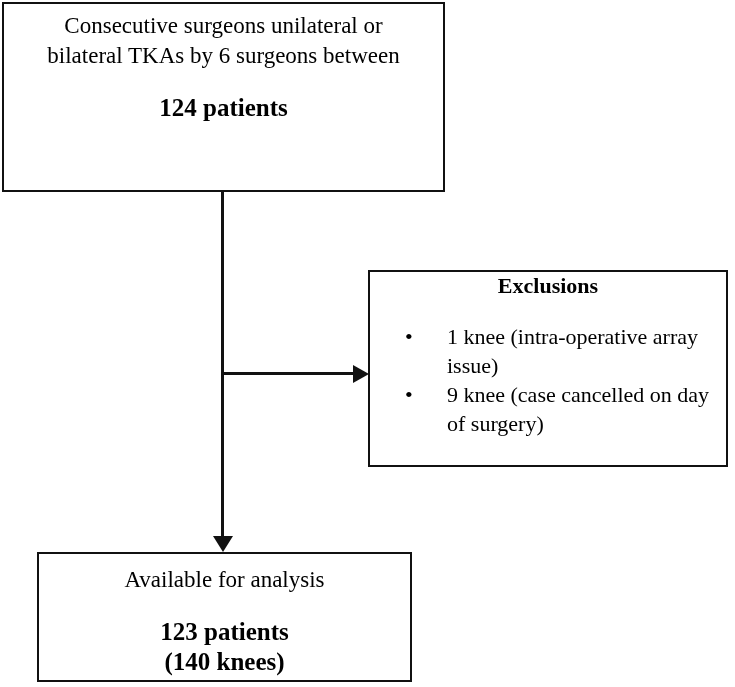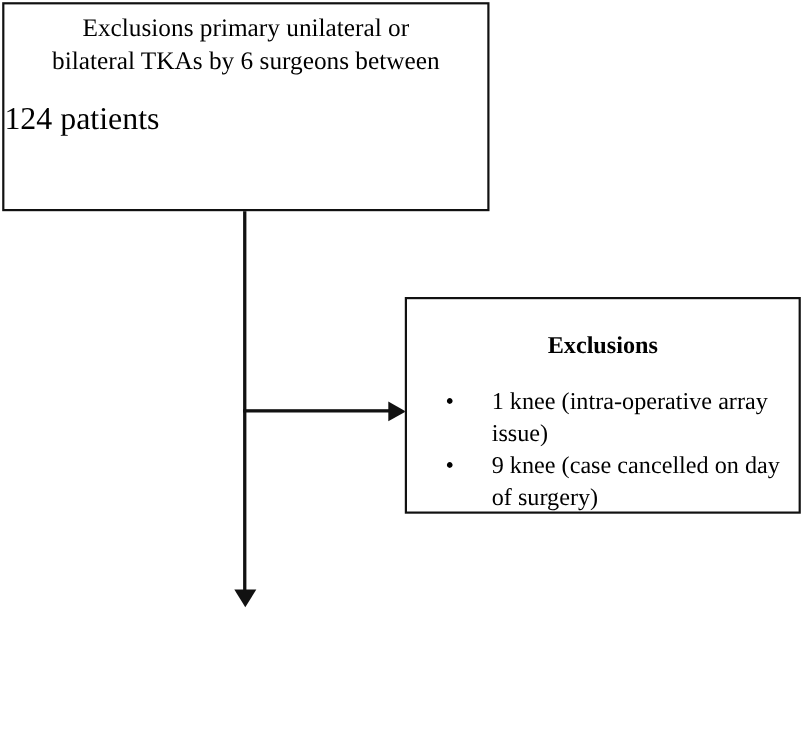--- a/index.html
+++ b/index.html
@@ -27,24 +27,24 @@
   }
 
   .line-regular {
     font-weight: normal;
     font-size: 23px;
     line-height: 30px;
     text-align: center;
     white-space: nowrap;
   }
   .line-bold {
-    font-weight: normal;
-    font-size: 29px;
+    font-weight: bold;
+    font-size: 25px;
     line-height: 30px;
-    text-align: left;
+    text-align: center;
     white-space: nowrap;
   }
   .gap-line {
     height: 22px;
   }
 
   
   #box-enrollment {
     left: 2px;
     top: 2px;
@@ -52,21 +52,21 @@
     height: 190px;
     padding-top: 7px;
   }
 
   
   #box-exclusions {
     left: 368px;
     top: 270px;
     width: 360px;
     height: 197px;
-    padding-top: 28px;
+    padding-top: 0;
   }
   #box-exclusions .excl-title {
     font-weight: bold;
     font-size: 22px;
     line-height: 28px;
     text-align: center;
   }
   .excl-list {
     margin: 22px 0 0 0;
     padding: 0;
@@ -130,21 +130,21 @@
   #connector-main-arrow { left: 213px; top: 536px; }
   #connector-excl-h   { left: 221px; top: 372px; width: 134px; }
   #connector-excl-arrow { left: 353px; top: 365px; }
 </style>
 </head>
 <body>
 
 <div id="canvas">
 
   <div class="flow-box" id="box-enrollment">
-    <div class="line-regular">Exclusions primary unilateral or</div>
+    <div class="line-regular">Consecutive surgeons unilateral or</div>
     <div class="line-regular">bilateral TKAs by 6 surgeons between</div>
     <div class="gap-line"></div>
     <div class="line-bold">124 patients</div>
   </div>
 
   <div class="conn-v" id="connector-main-v"></div>
   <div class="arrow-down" id="connector-main-arrow"></div>
 
   <div class="conn-h" id="connector-excl-h"></div>
   <div class="arrow-right" id="connector-excl-arrow"></div>
@@ -156,14 +156,20 @@
         <span class="excl-bullet">•</span>
         <span>1 knee (intra-operative array issue)</span>
       </li>
       <li class="excl-item">
         <span class="excl-bullet">•</span>
         <span>9 knee (case cancelled on day of surgery)</span>
       </li>
     </ul>
   </div>
 
+  <div class="flow-box" id="box-available">
+    <div class="line-regular">Available for analysis</div>
+    <div class="gap-line"></div>
+    <div class="line-bold">123 patients</div>
+    <div class="line-bold">(140 knees)</div>
+  </div>
 
 </div>
 
 </body></html>

